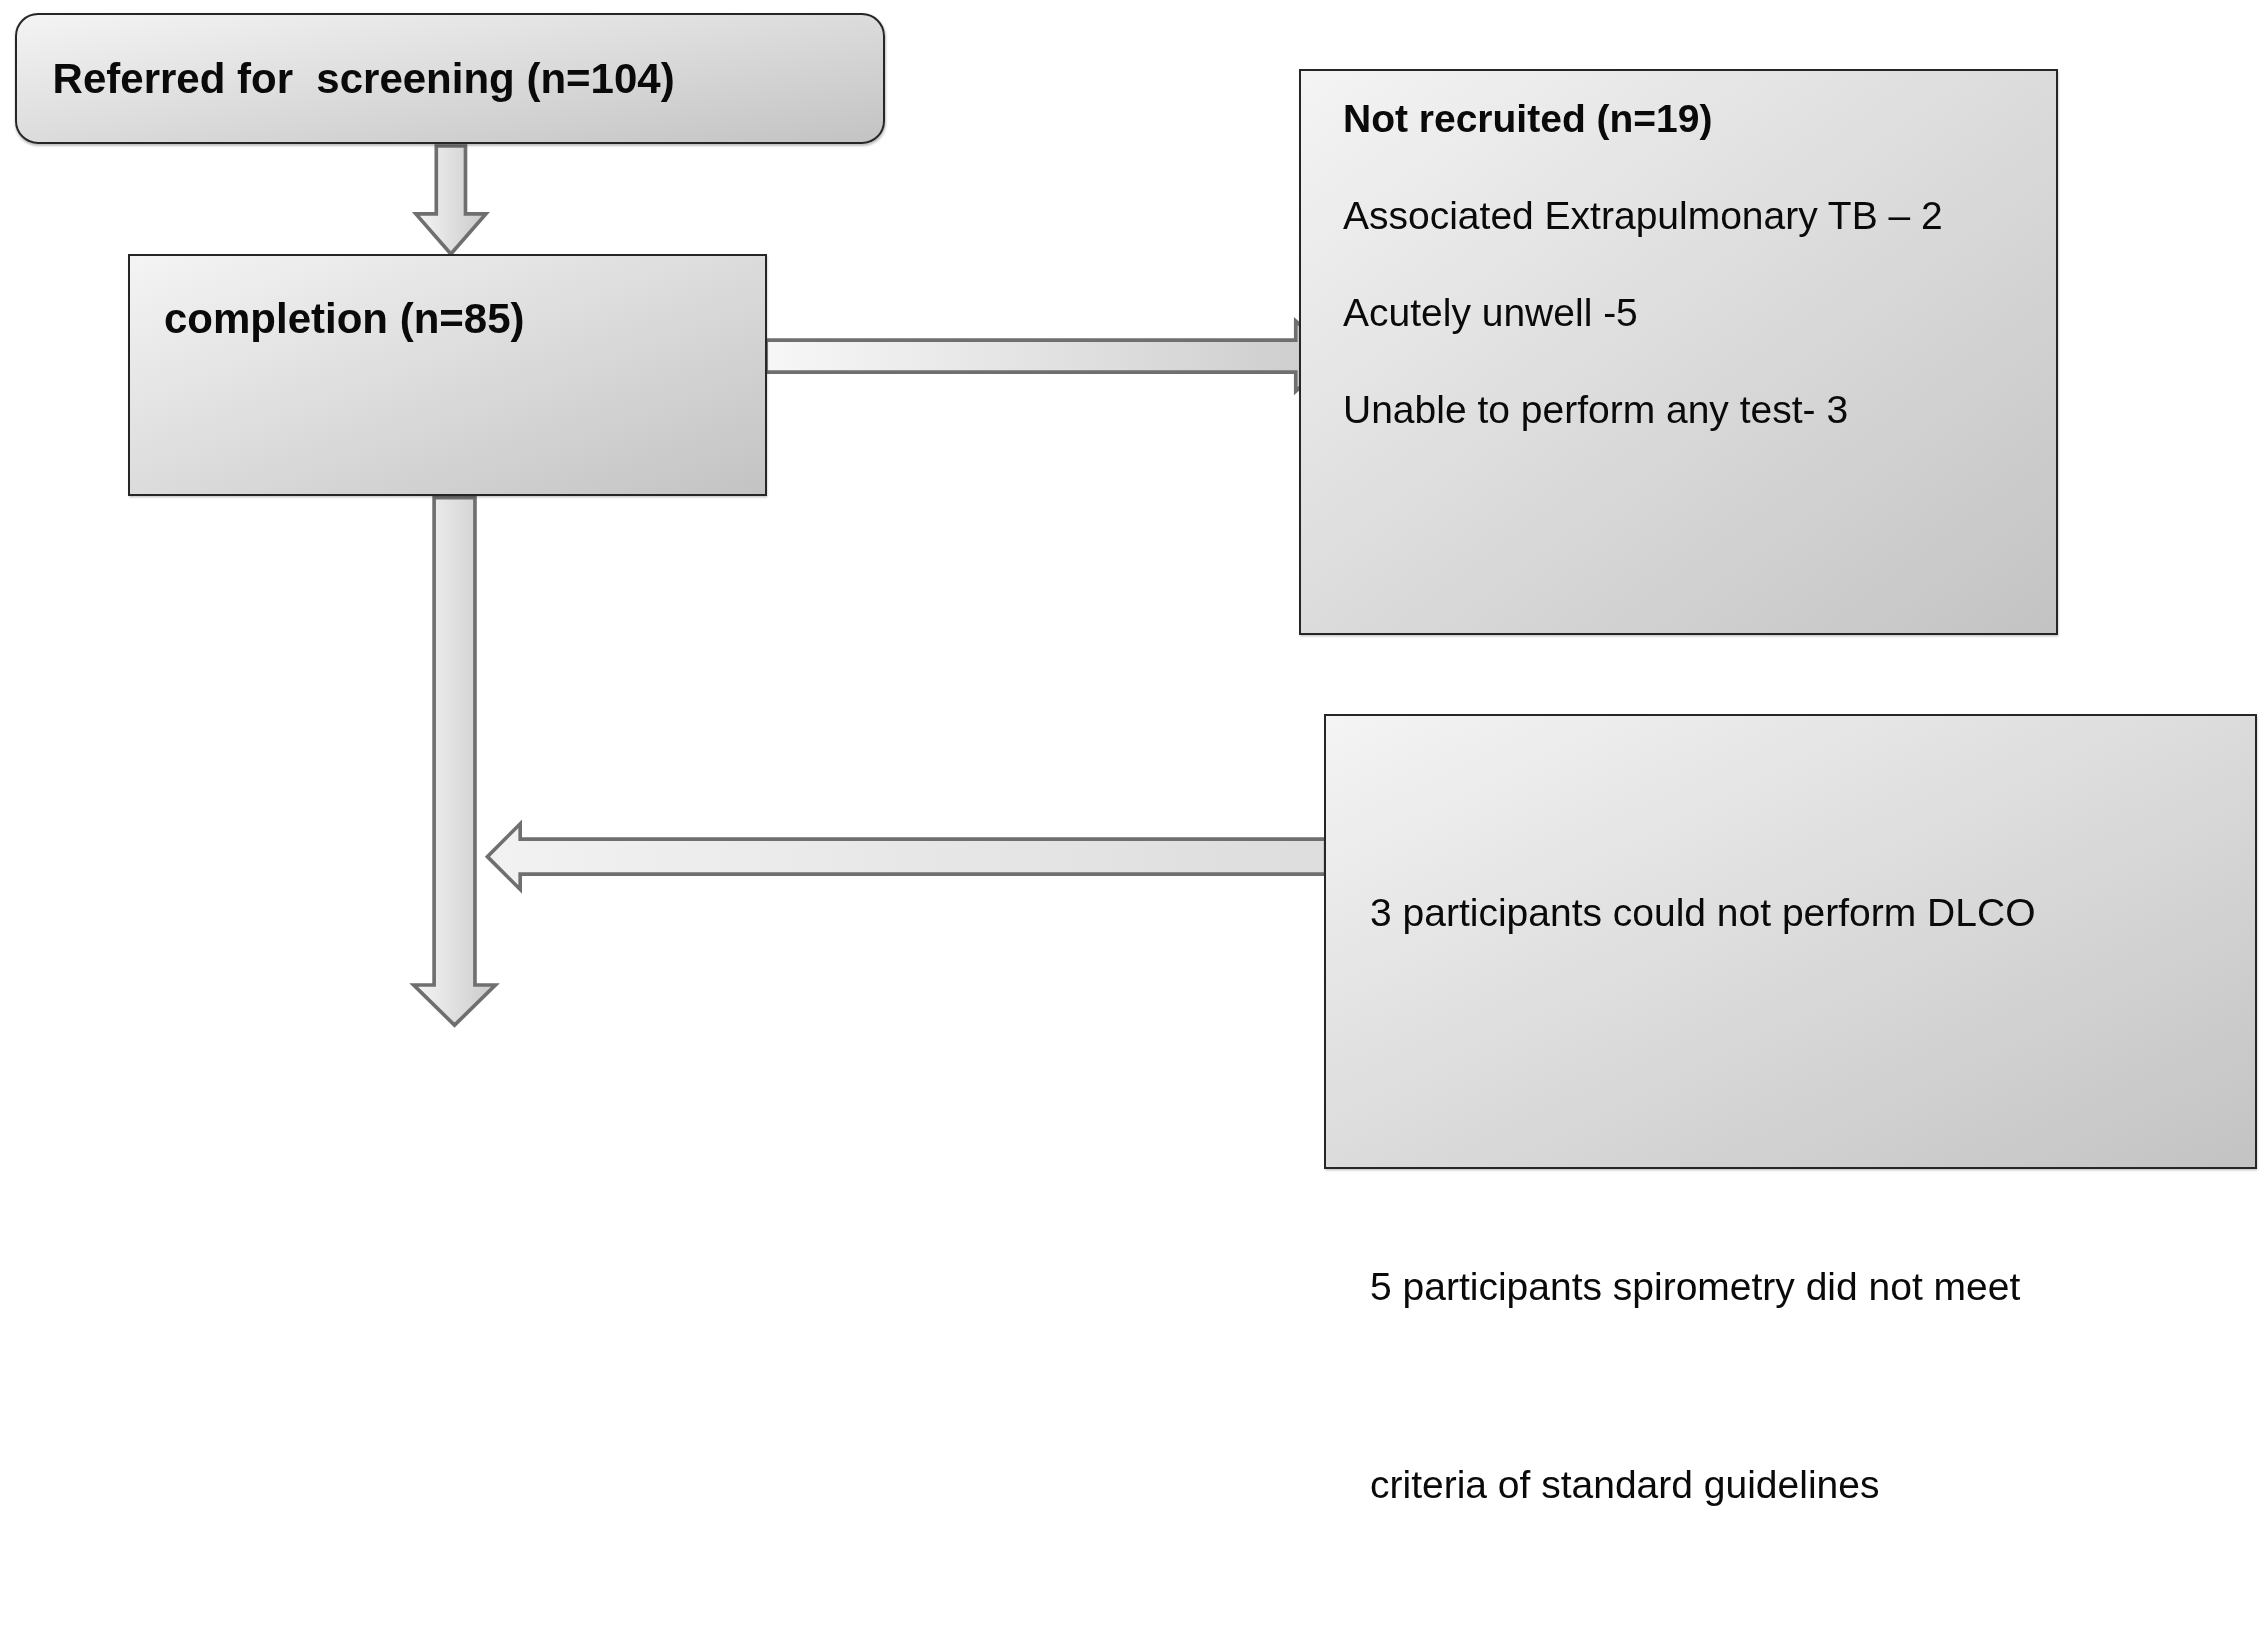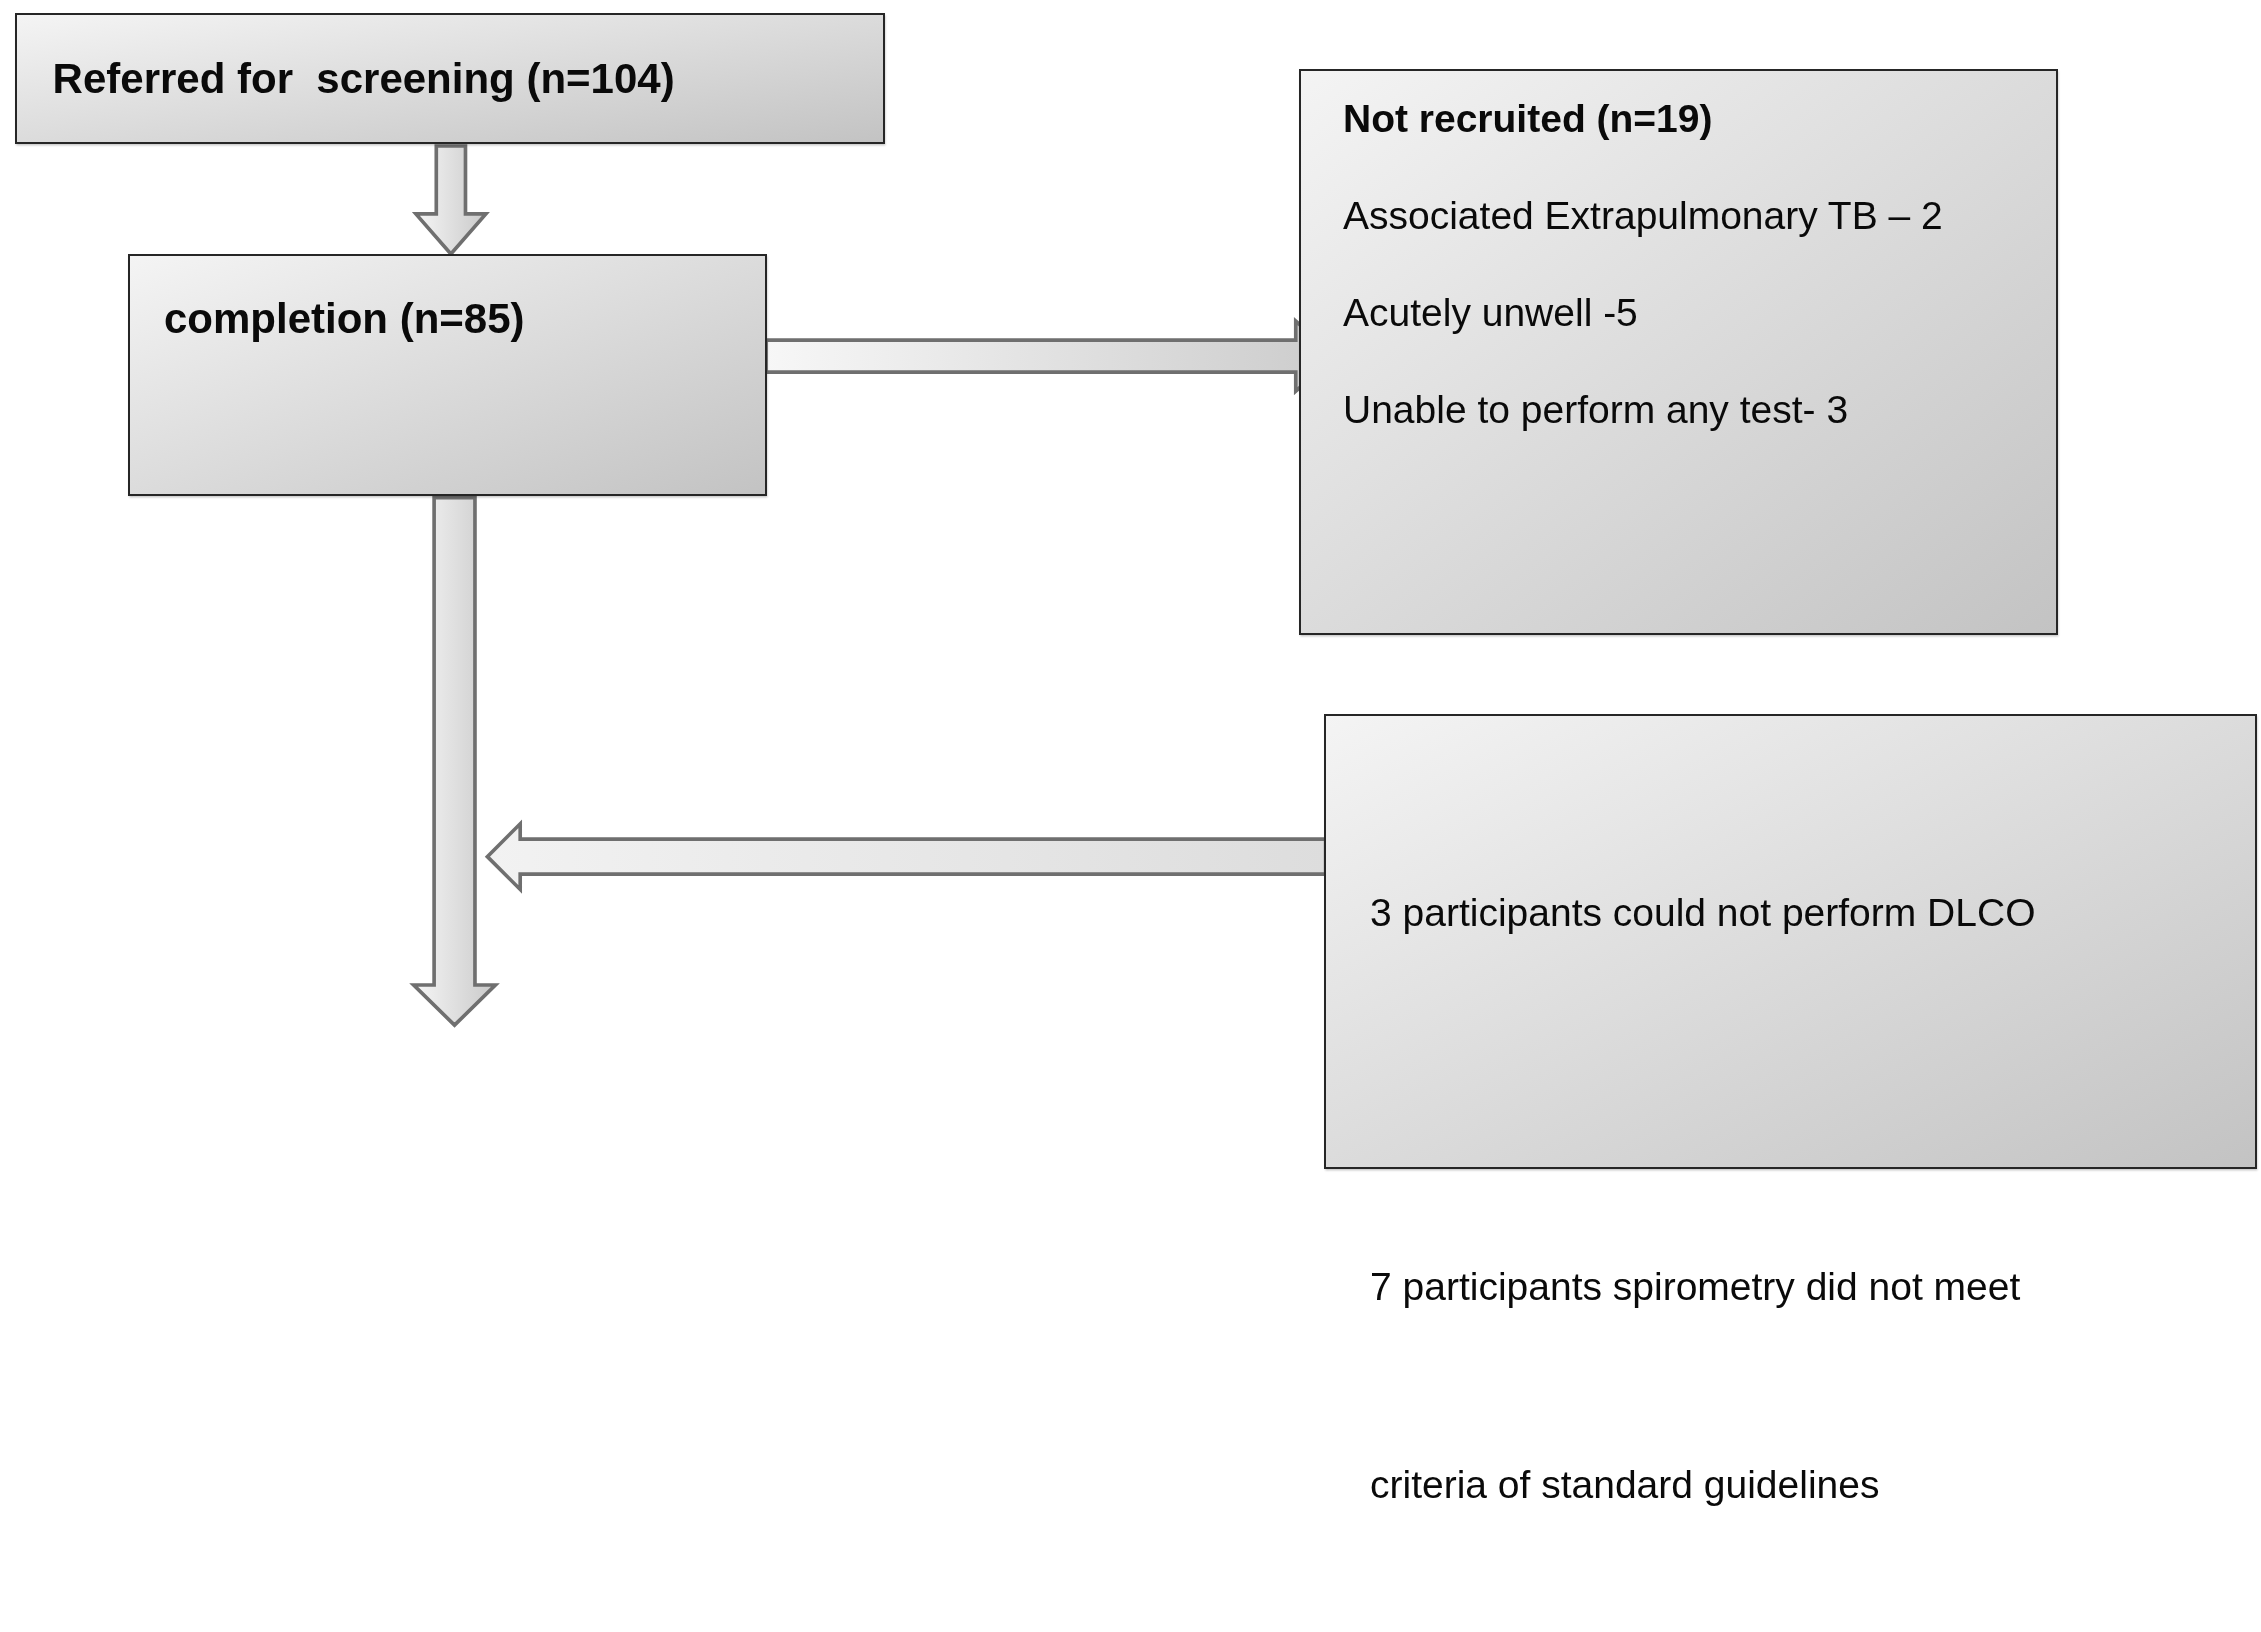--- a/index.html
+++ b/index.html
@@ -34,20 +34,21 @@
     white-space: pre-wrap;
   }
   
   .box-referred {
     left: 14.6px; top: 13px;
     width: 870px; height: 131px;
     display: flex; align-items: center;
     padding: 0 36px;
     font-weight: bold;
     font-size: 42px;
+    border-radius: 23px;
   }
   
   .box-recruited {
     left: 128px; top: 254px;
     width: 639px; height: 242px;
     padding: 29px 34px;
     font-weight: bold;
     font-size: 42px;
     line-height: 67px;
   }
@@ -139,21 +140,21 @@
     <div class="para">Associated Extrapulmonary TB – 2</div>
     <div class="para">Acutely unwell -5</div>
     <div class="para">Unable to perform any test- 3</div>
   </div>
 
   <div class="box box-exclusions">
     <div class="para">
       <div class="line">3 participants could not perform DLCO</div>
     </div>
     <div class="para">
-      <div class="line">7 participants spirometry did not meet</div>
+      <div class="line">5 participants spirometry did not meet</div>
       <div class="line">criteria of standard guidelines</div>
     </div>
 
   </div>
 
 
 </div>
 
 
 </body></html>

